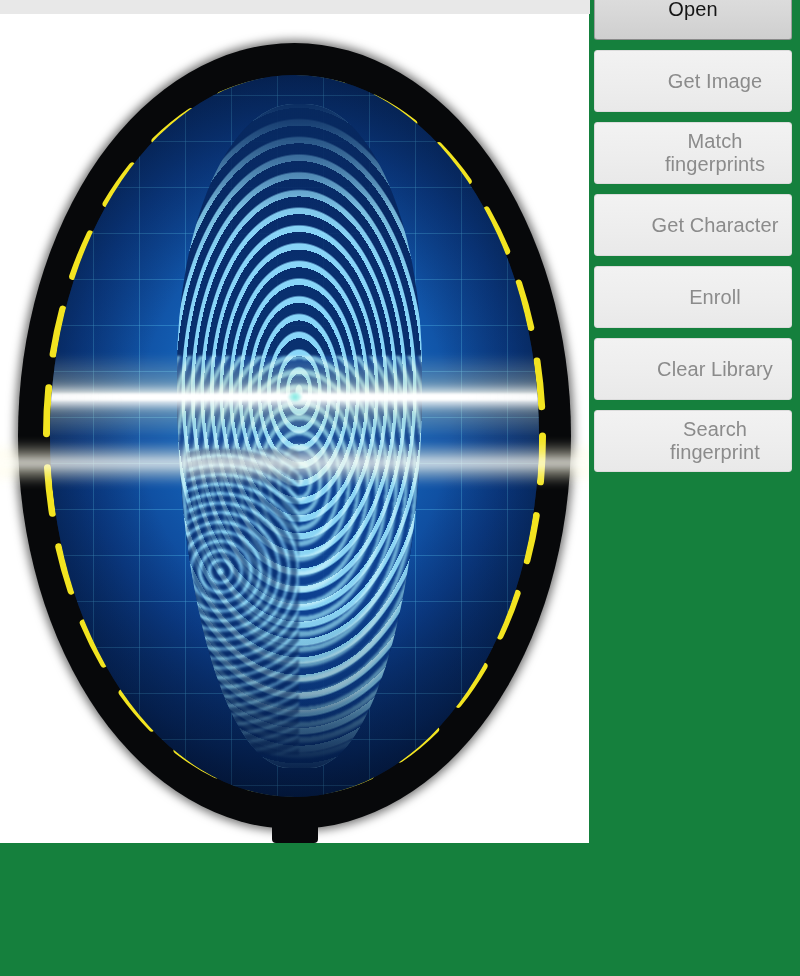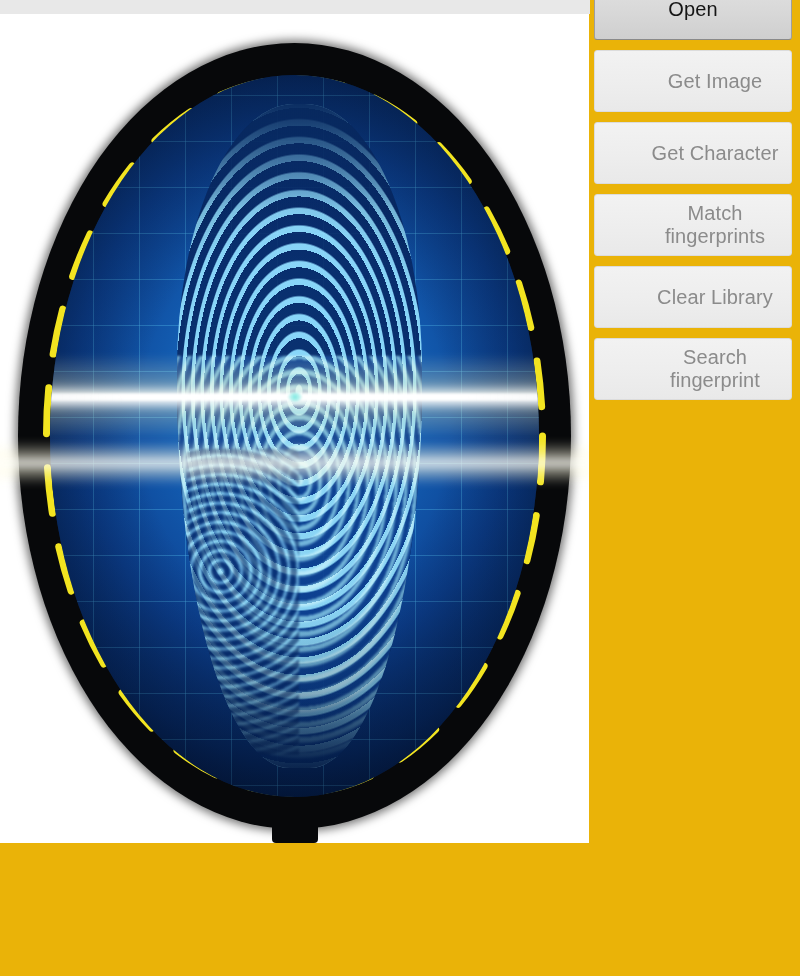--- a/index.html
+++ b/index.html
@@ -11,21 +11,21 @@
     width: 800px;
     height: 976px;
     overflow: hidden;
     font-family: "Liberation Sans", sans-serif;
   }
 
   #app {
     position: relative;
     width: 800px;
     height: 976px;
-    background: #eab308;
+    background: #15803d;
   }
 
   
   .top-strip {
     position: absolute;
     left: 0;
     top: 0;
     width: 590px;
     height: 14px;
     background: #e8e8e8;
@@ -354,24 +354,27 @@
 
   <div class="button-col">
 
     <div class="btn enabled">
       <span>Open</span>
     </div>
     <div class="btn disabled">
       <span>Get Image</span>
     </div>
     <div class="btn disabled">
+      <span>Match fingerprints</span>
+    </div>
+    <div class="btn disabled">
       <span>Get Character</span>
     </div>
     <div class="btn disabled">
-      <span>Match fingerprints</span>
+      <span>Enroll</span>
     </div>
     <div class="btn disabled">
       <span>Clear Library</span>
     </div>
     <div class="btn disabled">
       <span>Search fingerprint</span>
     </div>
 
   </div>
 

